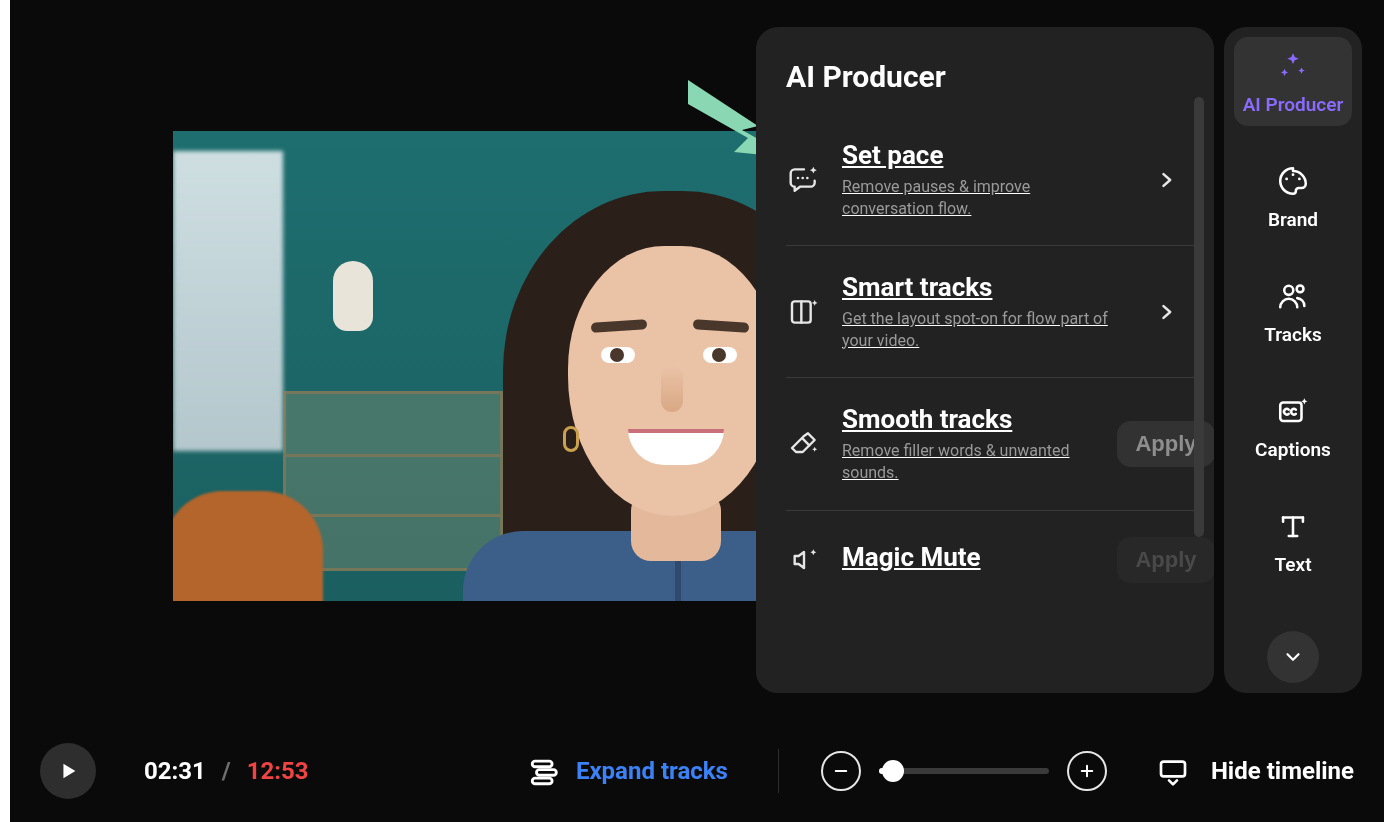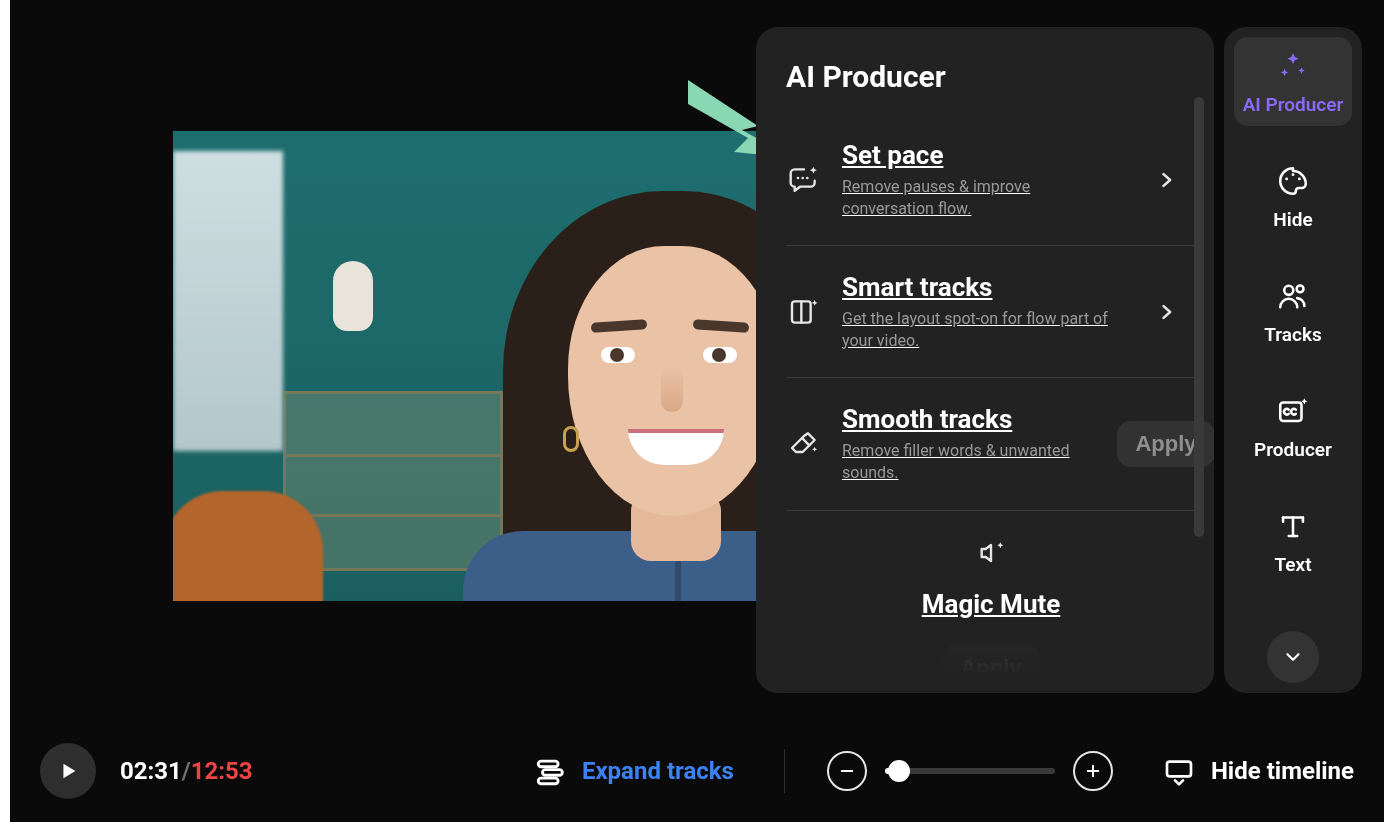--- a/index.html
+++ b/index.html
@@ -71,21 +71,21 @@
   }
   .panel-scrollbar{
     position:absolute; right:10px; top:70px; width:10px; height:440px; background:#3a3a3a; border-radius:6px;
   }
   .list { padding: 0 18px 0 30px; }
   .item {
     display:flex; align-items:center; gap:20px;
     padding: 26px 0;
     border-bottom: 1px solid #3a3a3a;
   }
-  .item:last-child{border-bottom:none;flex-direction:column;}
+  .item:last-child{border-bottom:none;}
   .item .icon-slot{ width:36px; display:flex; justify-content:center; color:#e6e6e6;}
   .item .texts{ flex:1; min-width:0;text-decoration:underline;}
   .item .title{ font-size:26px; font-weight:700; margin-bottom:6px;}
   .item .desc{ font-size:16px; color:#9a9a9a; line-height:1.35;}
   .item .tail{ width:60px; display:flex; justify-content:center; }
   .chev { color:#e6e6e6; }
   .apply-btn{
     background:#3a3a3a; color:#bdbdbd; border:none; border-radius:14px;
     padding:10px 18px; font-size:22px; font-weight:600; cursor:pointer;
   }
@@ -125,32 +125,32 @@
 
   
   .playerbar{
     position:absolute; left:0; right:0; bottom:0; height:102px;
     display:flex; align-items:center; padding:0 30px 0 30px; gap:24px;
     background:#0a0a0a;
   }
   .play-btn{
     width:56px;height:56px;border-radius:28px;background:#2e2e2e;display:flex;align-items:center;justify-content:center;cursor:pointer;border:none;
   }
-  .time{ font-size:24px; font-weight:700; color:#fff; display:flex; align-items:center; gap:0;}
+  .time{ font-size:24px; font-weight:700; color:#fff; display:flex; align-items:center; gap:16px;margin-left:24px;}
   .time .sep{ color:#6f6f6f; font-weight:700;}
   .time .total{ color:#ef4444;}
   .expand{ display:flex; align-items:center; gap:14px; margin-left:auto; cursor:pointer;}
   .expand .lbl{ font-size:24px; font-weight:700; color:#3b82f6;}
   .vdiv{ width:1px; height:44px; background:#2e2e2e; margin:0 18px 0 26px;}
   .zoom{ display:flex; align-items:center; gap:18px;}
   .round-btn{ width:40px;height:40px;border-radius:20px;border:2px solid #e6e6e6;display:flex;align-items:center;justify-content:center;cursor:pointer;background:transparent;}
   .slider{ position:relative; width:170px; height:6px; background:#3a3a3a; border-radius:3px;}
   .slider .fill{ position:absolute; left:0; top:0; bottom:0; width:10px; background:#fff; border-radius:3px;}
   .slider .thumb{ position:absolute; left:4px; top:50%; width:22px;height:22px;border-radius:11px;background:#fff; transform:translate(-50%,-50%);}
-  .hide-timeline{ display:flex; align-items:center; gap:16px; cursor:pointer; margin-left:26px;}
+  .hide-timeline{ display:flex; align-items:center; gap:22px; cursor:pointer; margin-left:26px;}
   .hide-timeline .lbl{ font-size:24px; font-weight:700; color:#fff;}
 
   
   .pointer-arrow{
     position:absolute; left:678px; top:80px; color:#89d7b3; transform:rotate(0deg);
   }
 
   svg { display:block; }
 </style>
 </head>
@@ -290,21 +290,21 @@
 
     <div class="side-item">
       <span class="side-icon">
         <svg width="34" height="34" viewBox="0 0 24 24" fill="none" stroke="currentColor" stroke-width="1.8" stroke-linecap="round" stroke-linejoin="round">
           <path d="M12 3a9 9 0 1 0 0 18c1.7 0 2-1.2 2-2 0-1 .8-2 2-2h2a3 3 0 0 0 3-3c0-5-4-9-9-9z"></path>
           <circle cx="7.5" cy="10.5" r="1" fill="currentColor" stroke="none"></circle>
           <circle cx="12" cy="7.5" r="1" fill="currentColor" stroke="none"></circle>
           <circle cx="16.5" cy="10.5" r="1" fill="currentColor" stroke="none"></circle>
         </svg>
       </span>
-      <span class="lbl">Hide</span>
+      <span class="lbl">Brand</span>
     </div>
 
     <div class="side-item">
       <span class="side-icon">
         <svg width="34" height="34" viewBox="0 0 24 24" fill="none" stroke="currentColor" stroke-width="1.8" stroke-linecap="round" stroke-linejoin="round">
           <circle cx="9" cy="8" r="3.2"></circle>
           <path d="M3 20c0-3.3 2.7-6 6-6s6 2.7 6 6"></path>
           <circle cx="17" cy="7" r="2.4"></circle>
           <path d="M15 13.5c2.8.3 5 2.5 5 5.5"></path>
         </svg>
@@ -314,21 +314,21 @@
 
     <div class="side-item">
       <span class="side-icon">
         <svg width="34" height="34" viewBox="0 0 24 24" fill="none" stroke="currentColor" stroke-width="1.8" stroke-linecap="round" stroke-linejoin="round">
           <rect x="3" y="6" width="15" height="13" rx="2"></rect>
           <path d="M9 14a2 2 0 1 1 0-3"></path>
           <path d="M14 14a2 2 0 1 1 0-3"></path>
           <path d="M20 3l.7 1.5 1.5.7-1.5.7L20 7.4l-.7-1.5-1.5-.7 1.5-.7z" fill="currentColor" stroke="none"></path>
         </svg>
       </span>
-      <span class="lbl">Producer</span>
+      <span class="lbl">Captions</span>
     </div>
 
     <div class="side-item">
       <span class="side-icon">
         <svg width="34" height="34" viewBox="0 0 24 24" fill="none" stroke="currentColor" stroke-width="1.8" stroke-linecap="round" stroke-linejoin="round">
           <path d="M5 6h14"></path>
               <path d="M12 6v13"></path>
               <path d="M9 19h6"></path>
               <path d="M5 6v3"></path>
               <path d="M19 6v3"></path>

